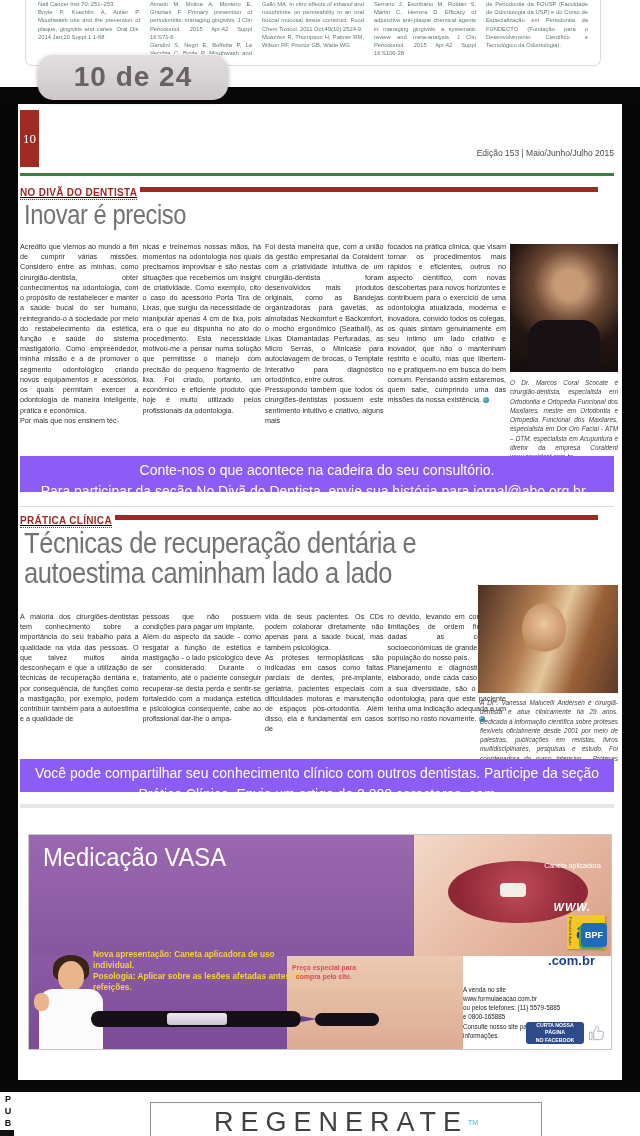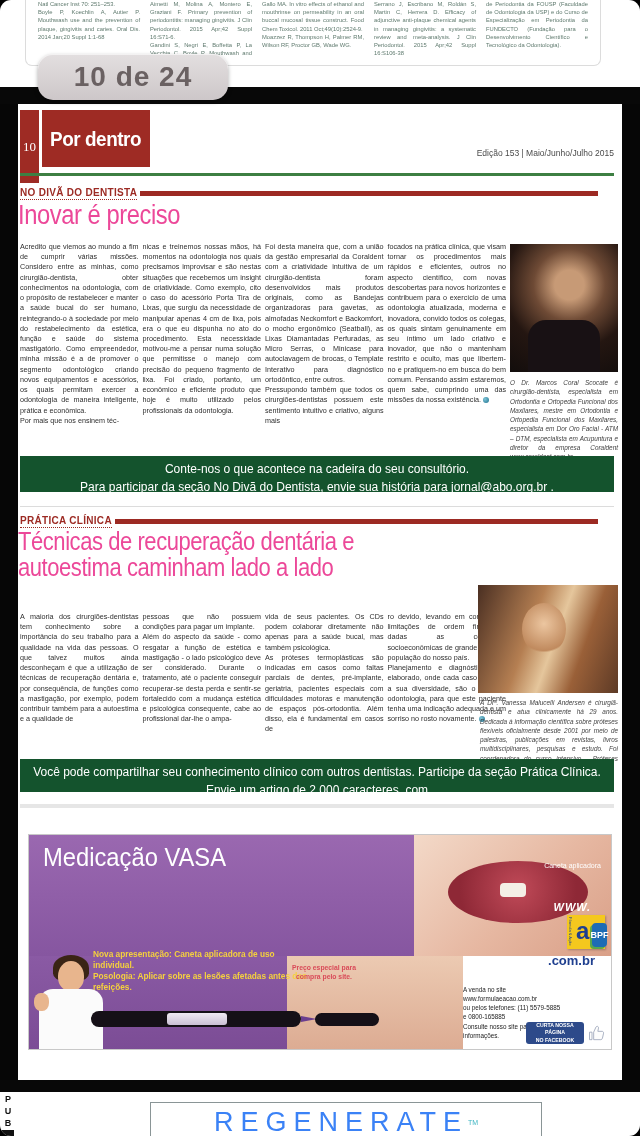--- a/index.html
+++ b/index.html
@@ -1,18 +1,18 @@
 <!DOCTYPE html>
 <html><head>
 <meta charset="utf-8">
 <style>
   html,body{margin:0;padding:0;background:#000;}
   *{box-sizing:border-box;}
   .stage{position:relative;width:640px;height:1136px;background:#060606;overflow:hidden;
-         font-family:"Liberation Sans",sans-serif;border-radius:11px;}
+         font-family:"Liberation Sans",sans-serif;}
 
   
   .prev-area{position:absolute;left:0;top:0;width:640px;height:87px;background:#fff;}
   .prev-sheet{position:absolute;left:25px;top:-6px;width:576px;height:72px;
               border:1px solid #dcdcdc;border-top:none;border-radius:0 0 7px 7px;overflow:hidden;background:#fff;}
   .refs{display:grid;grid-template-columns:repeat(5,1fr);gap:10px;padding:6px 12px 0 12px;
         font-size:5.8px;line-height:1.42;color:#5f7a6e;text-align:justify;white-space:pre-line;}
 
   
   .pill{position:absolute;left:38px;top:54px;width:190px;height:46px;z-index:30;
@@ -21,36 +21,36 @@
         display:flex;align-items:center;justify-content:center;
         font-size:28px;font-weight:700;color:#6a6162;letter-spacing:1px;}
 
   .band{position:absolute;left:0;width:640px;background:#080808;}
   .band-top{top:87px;height:17px;}
   .band-bottom{top:1080px;height:12px;}
 
   
   .page{position:absolute;left:18px;top:104px;width:604px;height:976px;background:#fff;}
   .maroon{background:#9e2b24;}
-  .folio-box{position:absolute;left:2px;top:6px;width:19px;height:73px;color:#fff;
+  .folio-box{position:absolute;left:2px;top:6px;width:19px;height:57px;color:#fff;
              font-family:"Liberation Serif",serif;font-size:13px;display:flex;align-items:center;justify-content:center;}
   .section-box{position:absolute;left:24px;top:6px;width:108px;height:57px;display:flex;align-items:center;justify-content:center;}
   .section-box span{color:#fff;font-size:21px;font-weight:700;letter-spacing:-.5px;transform:scaleX(.9);}
   .edition{position:absolute;right:8px;top:44px;font-size:8.5px;color:#4a4a4a;}
   .green-rule{position:absolute;left:2px;right:8px;top:69px;height:3px;background:#3d7f42;}
 
-  .kicker-row{position:absolute;left:2px;right:24px;display:flex;align-items:center;}
+  .kicker-row{position:absolute;left:2px;right:24px;display:flex;align-items:flex-start;text-decoration:underline;}
   .kicker-text{font-size:10px;font-weight:700;color:#9c2a23;letter-spacing:.3px;
                border-bottom:1px dotted #9c2a23;padding-bottom:1px;white-space:nowrap;}
   .kicker-bar{flex:1;height:5px;background:#9c2a23;margin-left:3px;}
 
-  .headline{position:absolute;left:0;color:#ec4899;font-weight:500;}
+  .headline{position:absolute;left:6px;color:#737373;font-weight:500;}
   .headline span{display:inline-block;transform:scaleX(.88);transform-origin:left;letter-spacing:-.5px;}
   .h1a{top:96px;font-size:27px;}
-  .h2a{top:424px;font-size:25px;line-height:1.05;}
+  .h2a{top:424px;font-size:29px;line-height:1.05;}
 
   .cols{position:absolute;left:2px;width:486px;display:grid;grid-template-columns:repeat(4,1fr);gap:4px;
         font-size:7.2px;line-height:1.42;color:#2e2e2e;text-align:justify;}
   .cols .col{white-space:pre-line;}
   .a1-cols{top:138px;}
   .a2-cols{top:508px;}
   .end-dot{display:inline-block;width:6px;height:6px;border-radius:50%;
            background:radial-gradient(circle at 35% 35%,#7fc5d8,#1c6f8c);vertical-align:-1px;margin-left:2px;}
 
   .photo{position:absolute;overflow:hidden;}
@@ -60,22 +60,22 @@
         background:#181114;border-radius:18px 18px 0 0;}
   .photo-vanessa{left:460px;top:481px;width:140px;height:108px;
         background:linear-gradient(110deg,#4a2f22 0%,#b57f52 38%,#e5c69c 54%,#9a6038 72%,#5d3a26 100%);}
   .photo-vanessa::after{content:"";position:absolute;left:44px;top:18px;width:44px;height:52px;border-radius:50%;
         background:radial-gradient(circle at 50% 40%,#ecc6a0,#c08a5e 70%,transparent 75%);}
 
   .caption{position:absolute;font-size:6.4px;font-style:italic;color:#3f3f3f;line-height:1.45;text-align:justify;}
   .cap1{left:492px;top:274px;width:108px;}
   .cap2{left:462px;top:594px;width:138px;}
 
-  .banner{position:absolute;left:2px;right:8px;background:#14532d;color:#fff;text-align:center;
-          font-size:12px;line-height:1.5;padding-top:4px;white-space:pre-line;}
+  .banner{position:absolute;left:2px;right:8px;background:#8b5cf6;color:#fff;text-align:center;
+          font-size:14px;line-height:1.5;padding-top:4px;white-space:pre-line;}
   .banner1{top:352px;height:36px;}
   .banner2{top:655px;height:33px;}
 
   .divider{position:absolute;left:2px;right:8px;background:#dcdcdc;}
   .div1{top:402px;height:1px;}
   .div2{top:700px;height:4px;background:#e6e6e6;}
 
   
   .ad{position:absolute;left:10px;top:730px;width:584px;height:216px;border:1px solid #c8c8c8;background:#fff;overflow:hidden;}
   .purple-top{position:absolute;left:0;top:0;width:385px;height:121px;background:linear-gradient(#9a68b0,#8656a0);}
@@ -103,37 +103,37 @@
   .nurse .hair{position:absolute;left:22px;top:2px;width:36px;height:26px;background:#3a2415;border-radius:50% 50% 30% 30%;}
   .nurse .head{position:absolute;left:27px;top:8px;width:26px;height:30px;background:#e8b58d;border-radius:50% 50% 45% 45%;}
   .nurse .coat{position:absolute;left:8px;top:36px;width:64px;height:60px;background:#fbfbfb;border-radius:14px 14px 0 0;}
   .nurse .thumb{position:absolute;left:3px;top:40px;width:15px;height:18px;background:#e8b58d;border-radius:45%;}
   .logo-group{position:absolute;right:6px;top:66px;width:92px;text-align:right;}
   .www{color:#fff;font-size:11px;font-weight:700;font-style:italic;letter-spacing:1px;margin-right:14px;}
   .fa-square{position:relative;display:inline-block;width:38px;height:34px;background:#f4c81e;margin-top:2px;
              box-shadow:1px 1px 2px rgba(0,0,0,.25);}
   .fa-square .fa-a{position:absolute;left:9px;top:2px;font-size:24px;font-weight:700;color:#1f3f8f;}
   .fa-vert{position:absolute;left:1px;top:2px;font-size:4px;color:#1f3f8f;writing-mode:vertical-rl;text-orientation:mixed;}
-  .bpf-badge{position:absolute;right:-2px;top:8px;width:15px;height:24px;background:#1d6cb5;border-radius:4px;
+  .bpf-badge{position:absolute;right:-2px;top:8px;width:26px;height:24px;background:#1d6cb5;border-radius:4px;
              color:#fff;font-weight:700;font-size:9px;display:flex;align-items:center;justify-content:center;
              box-shadow:-2px 2px 0 #59a84c;}
   .fa-domain{color:#1f3f8f;font-weight:700;font-size:13px;margin-right:10px;}
   .sales-info{position:absolute;left:434px;top:150px;width:102px;font-size:6.3px;color:#1c1c1c;line-height:1.45;white-space:pre-line;}
   .fb-badge{position:absolute;right:4px;bottom:5px;display:flex;align-items:center;gap:3px;}
   .fb-box{width:58px;height:22px;background:#2d4a8a;border-radius:3px;color:#fff;font-size:5.2px;font-weight:700;
           display:flex;align-items:center;justify-content:center;text-align:center;white-space:pre-line;line-height:1.4;}
 
   
   .next-page{position:absolute;left:0;top:1092px;width:640px;height:44px;background:#fff;overflow:hidden;}
   .pub-vert{position:absolute;left:3px;top:2px;writing-mode:vertical-rl;text-orientation:upright;
             font-size:9px;font-weight:700;color:#111;letter-spacing:2px;}
   .corner-nub{position:absolute;left:0;bottom:0;width:14px;height:6px;background:#111;}
   .reg-box{position:absolute;left:150px;top:10px;width:392px;height:60px;border:1px solid #8a9596;border-bottom:none;
            text-align:center;padding-top:4px;}
-  .reg-brand{color:#3b82f6;font-size:27px;font-weight:500;letter-spacing:7px;}
+  .reg-brand{color:#404040;font-size:27px;font-weight:500;letter-spacing:7px;}
   .reg-tm{font-size:7px;vertical-align:super;letter-spacing:0;color:#3fb5c2;}
 </style>
 </head>
 <body>
 
 <div class="stage">
 
   <div class="prev-area">
     <div class="prev-sheet">
       <div class="refs">
@@ -150,23 +150,20 @@
   </div>
 
   <div class="pill">10 de 24</div>
 
   <div class="band band-top"></div>
   <div class="band band-bottom"></div>
 
   <div class="page">
 
     <div class="folio-box maroon">10</div>
-    <div class="section-box maroon">
-      <span>Por dentro</span>
-    </div>
     <div class="edition">Edição 153  |  Maio/Junho/Julho 2015</div>
     <div class="green-rule"></div>
 
     <div class="kicker-row" style="top:83px;">
       <span class="kicker-text">NO DIVÃ DO DENTISTA</span>
       <span class="kicker-bar"></span>
     </div>
     <div class="headline h1a">
       <span>Inovar é preciso</span>
     </div>

